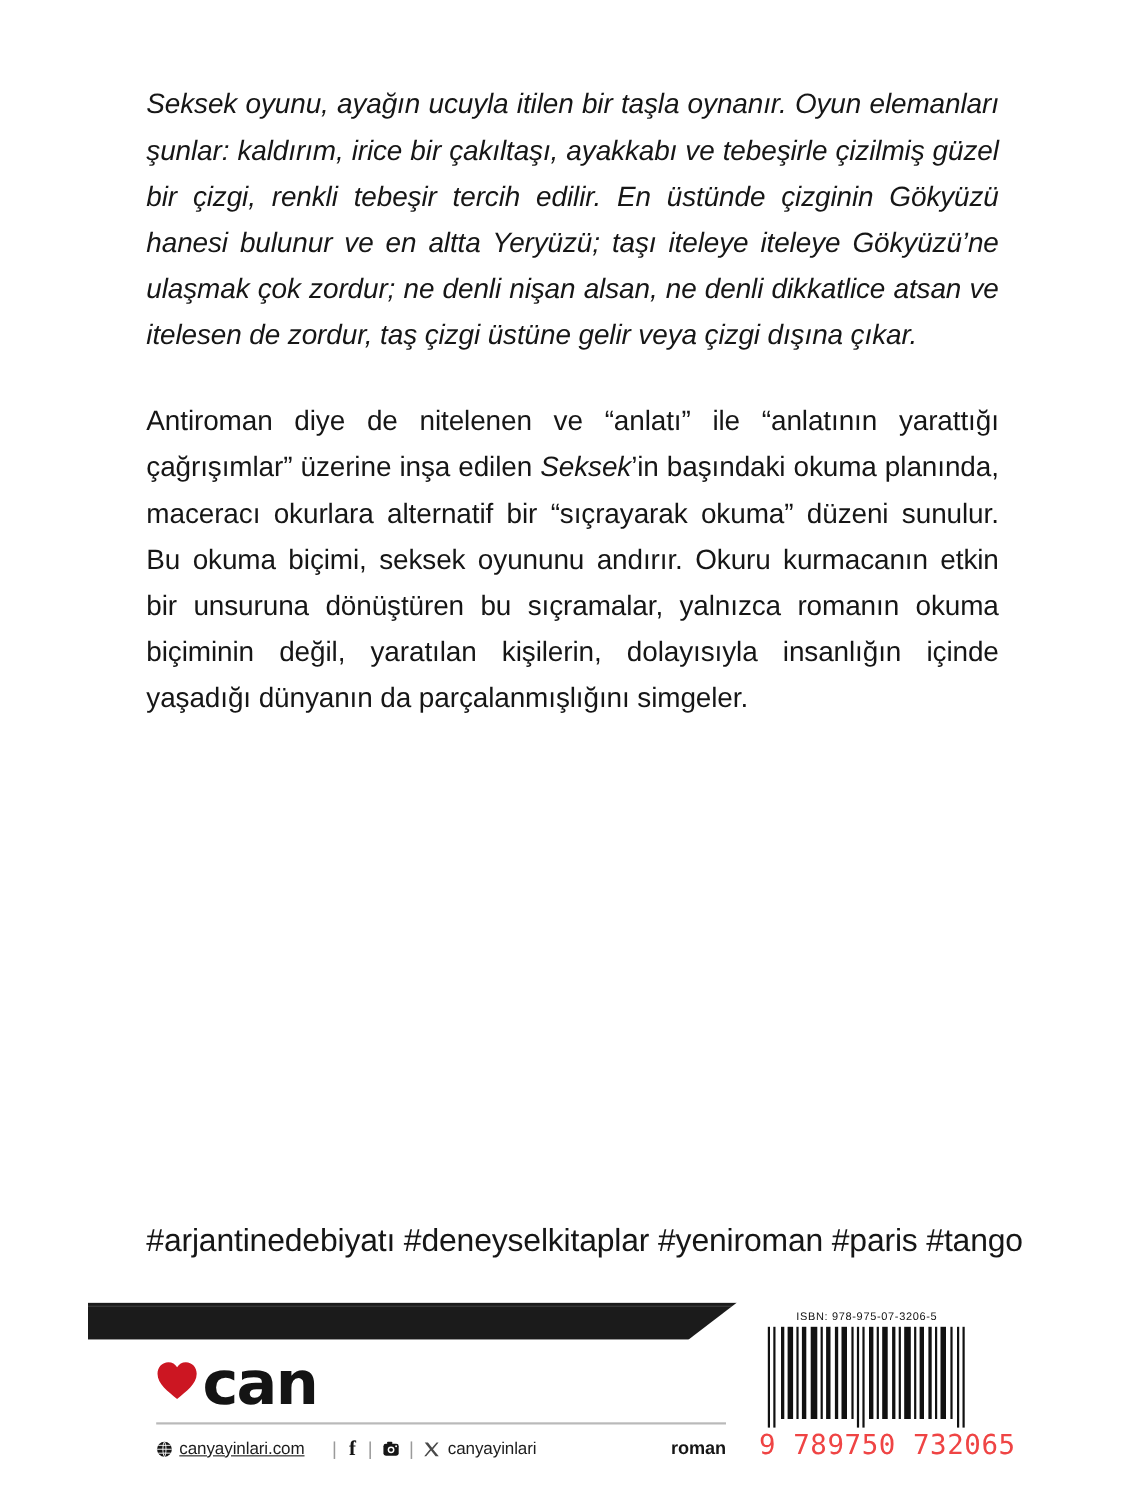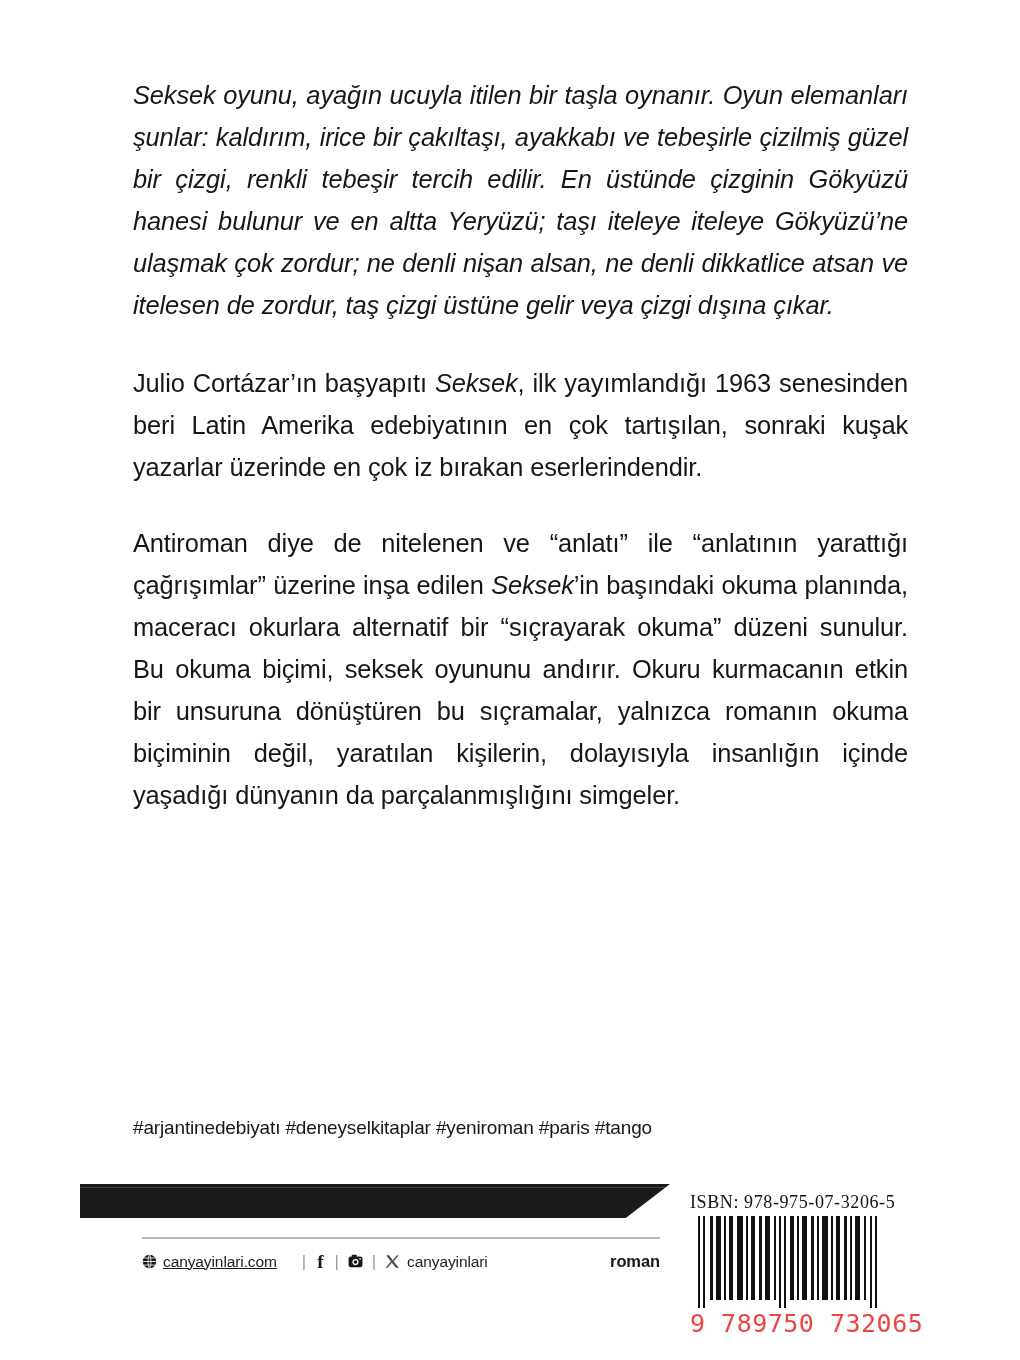--- a/index.html
+++ b/index.html
@@ -55,21 +55,21 @@
   .para.last {
     margin-bottom: 16px;
   }
 
   
   .hashtags {
     position: absolute;
     left: 133px;
     top: 1113px;
     width: 790px;
-    font-size: 19px;
+    font-size: 29px;
     line-height: 30px;
     letter-spacing: -0.15px;
     color: #161616;
     white-space: nowrap;
   }
 
   
   .banner {
     position: absolute;
     left: 80px;
@@ -175,22 +175,22 @@
 
   
   .barcode-block {
     position: absolute;
     left: 690px;
     top: 1192px;
     width: 196px;
   }
 
   .isbn-text {
-    font-family: Liberation Serif, serif;
-    font-size: 18px;
+    font-family: Liberation Sans, sans-serif;
+    font-size: 10px;
     letter-spacing: 0.6px;
     color: #111;
     text-align: center;
     margin-bottom: 3px;
     white-space: nowrap;
   }
 
   .bars {
     height: 92px;
     width: 196px;
@@ -209,38 +209,41 @@
 </style>
 </head>
 <body>
 
 <div class="page">
 
   <div class="blurb">
 
     <p class="para italic">Seksek oyunu, ayağın ucuyla itilen bir taşla oynanır. Oyun elemanları şunlar: kaldırım, irice bir çakıltaşı, ayakkabı ve tebeşirle çizilmiş güzel bir çizgi, renkli tebeşir tercih edilir. En üstünde çizginin Gökyüzü hanesi bulunur ve en altta Yeryüzü; taşı iteleye iteleye Gökyüzü’ne ulaşmak çok zordur; ne denli nişan alsan, ne denli dikkatlice atsan ve itelesen de zordur, taş çizgi üstüne gelir veya çizgi dışına çıkar.</p>
 
-    <p class="para">
-      <span>Julio Cortázar’ın başyapıtı </span><em>Seksek</em><span>, ilk yayımlandığı 1963 senesinden beri Latin Amerika edebiyatının en çok tartışılan, sonraki kuşak yazarlar üzerinde en çok iz bırakan eserlerindendir.</span>
-    </p>
 
     <p class="para last">
       <span>Antiroman diye de nitelenen ve “anlatı” ile “anlatının yarattığı çağrışımlar” üzerine inşa edilen </span><em>Seksek</em><span>’in başındaki okuma planında, maceracı okurlara alternatif bir “sıçrayarak okuma” düzeni sunulur. Bu okuma biçimi, seksek oyununu andırır. Okuru kurmacanın etkin bir unsuruna dönüştüren bu sıçramalar, yalnızca romanın okuma biçiminin değil, yaratılan kişilerin, dolayısıyla insanlığın içinde yaşadığı dünyanın da parçalanmışlığını simgeler.</span>
     </p>
 
   </div>
 
   <div class="hashtags">#arjantinedebiyatı #deneyselkitaplar #yeniroman #paris #tango</div>
 
   <div class="banner">
     <div class="banner-sheen"></div>
   </div>
 
   <div class="publisher">
 
+    <div class="logo-row">
+      <svg class="heart" viewBox="0 0 32 30" aria-hidden="true">
+        <path d="M16 29.2C9.2 23.6 1 17.6 1 9.9 1 4.9 4.6 1 9.3 1c2.9 0 5.3 1.5 6.7 3.8C17.4 2.5 19.8 1 22.7 1 27.4 1 31 4.9 31 9.9c0 7.7-8.2 13.7-15 19.3z" fill="#cc1622"></path>
+      </svg>
+      <span class="logo-word">can</span>
+    </div>
 
     <div class="divider"></div>
 
     <div class="contact-row">
 
       <svg class="ico globe-ico" viewBox="0 0 16 16" aria-hidden="true">
         <circle cx="8" cy="8" r="7.2" fill="#161616"></circle>
         <path d="M8 0.8c2 2.2 2 12.2 0 14.4M8 0.8C6 3 6 13 8 15.2M0.8 8h14.4M2 4.2h12M2 11.8h12" stroke="#ffffff" stroke-width="0.9" fill="none"></path>
       </svg>
       <span class="site-text">canyayinlari.com</span>

